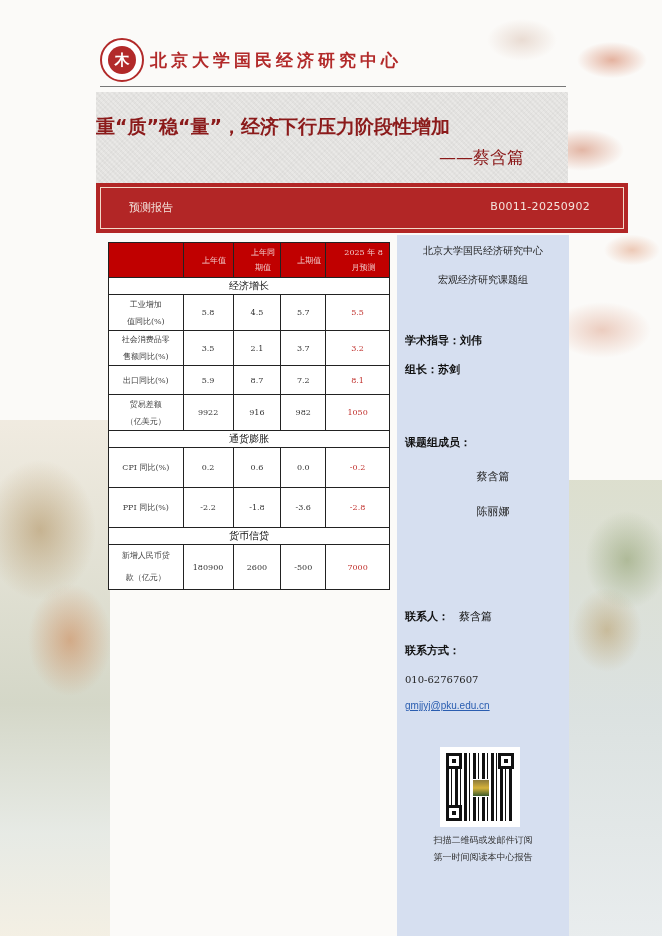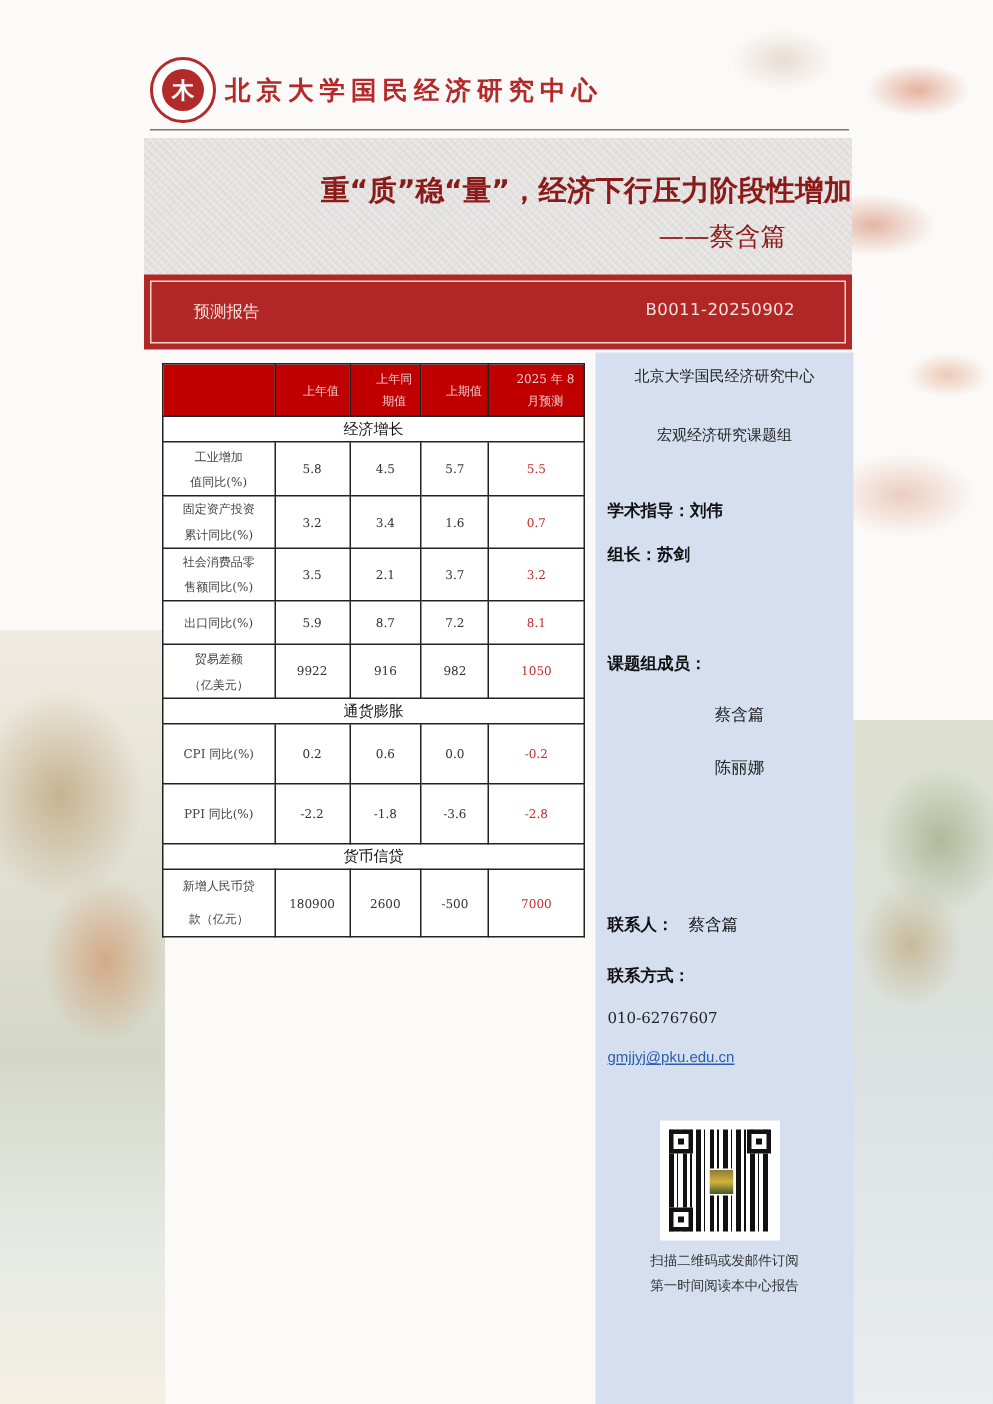--- a/index.html
+++ b/index.html
@@ -51,24 +51,24 @@
   .header-rule { position:absolute; left:100px; top:86px; width:466px; height:1px; background:#777; }
 
   
   .title-block {
     position:absolute; left:96px; top:92px; width:472px; height:92px;
     background:
       repeating-linear-gradient(45deg, rgba(0,0,0,0.03) 0 2px, transparent 2px 4px),
       repeating-linear-gradient(-45deg, rgba(0,0,0,0.025) 0 1px, transparent 1px 3px),
       #e9e8e6;
   }
-  .title-main { position:absolute; left:0; right:0; top:22px; text-align:right; color:#8b1a1a; font-size:19px; font-weight:bold; }
+  .title-main { position:absolute; left:0; right:0; top:22px; text-align:left; color:#8b1a1a; font-size:19px; font-weight:bold; }
   .title-author { position:absolute; right:44px; top:54px; color:#8b1a1a; font-size:17px; font-weight:normal; }
 
-  .banner { position:absolute; left:96px; top:183px; width:472px; height:50px; background:#b22626; }
+  .banner { position:absolute; left:96px; top:183px; width:532px; height:50px; background:#b22626; }
   .banner-inner {
     position:absolute; left:4px; top:4px; right:4px; bottom:4px;
     border:1.5px solid #f3d9c9; box-sizing:border-box;
   }
   .banner-left { position:absolute; left:33px; top:17px; color:#f4e3dc; font-size:11px; }
   .banner-right { position:absolute; right:38px; top:17px; color:#f4e3dc; font-size:11px; letter-spacing:0.3px; }
 
   
   .data-table {
     position:absolute; left:108px; top:242px; width:282px;
@@ -80,21 +80,21 @@
   .data-table .section td { font-family:"DejaVu Sans", sans-serif; font-weight:normal; font-size:10px; color:#111; height:16px; }
   .data-table .lbl { line-height:17px; color:#444; }
   .data-table .fc { color:#c0302c; }
 
   
   .side {
     position:absolute; left:397px; top:235px; width:172px; height:701px;
     background:#d6dff0;
   }
   .side .t1 { position:absolute; left:0; right:0; top:9px; text-align:center; font-size:10px; color:#222; }
-  .side .t2 { position:absolute; left:0; right:0; top:38px; text-align:center; font-size:10px; color:#222;margin-top:10px; }
+  .side .t2 { position:absolute; left:0; right:0; top:38px; text-align:center; font-size:10px; color:#222; }
   .side .bold-line { position:absolute; left:8px; font-size:11px; font-weight:bold; color:#111; }
   .side .name { position:absolute; left:0; right:0; text-align:center; font-size:11px; color:#222; padding-left:20px; box-sizing:border-box; }
   .side .contact-name { font-weight:normal; margin-left:10px; }
   .side .phone { position:absolute; left:8px; top:439px; font-family:"DejaVu Serif", serif; font-size:10px; color:#222; }
   .side .email { position:absolute; left:8px; top:465px; font-family:Liberation Sans, sans-serif; font-size:10px; color:#2a5db0; text-decoration:underline; }
   .qr {
     position:absolute; left:43px; top:512px; width:80px; height:80px; background:#fff;
     display:flex; align-items:center; justify-content:center;
   }
   .qr-code {
@@ -161,27 +161,20 @@
         <td colspan="5">经济增长</td>
       </tr>
       <tr style="height:36px">
         <td class="lbl"><span>工业增加</span><br><span>值同比(%)</span></td>
         <td>5.8</td>
         <td>4.5</td>
         <td>5.7</td>
         <td class="fc">5.5</td>
       </tr>
       <tr style="height:35px">
-        <td class="lbl"><span>固定资产投资</span><br><span>累计同比(%)</span></td>
-        <td>3.2</td>
-        <td>3.4</td>
-        <td>1.6</td>
-        <td class="fc">0.7</td>
-      </tr>
-      <tr style="height:35px">
         <td class="lbl"><span>社会消费品零</span><br><span>售额同比(%)</span></td>
         <td>3.5</td>
         <td>2.1</td>
         <td>3.7</td>
         <td class="fc">3.2</td>
       </tr>
       <tr style="height:29px">
         <td class="lbl">出口同比(%)</td>
         <td>5.9</td>
         <td>8.7</td>

